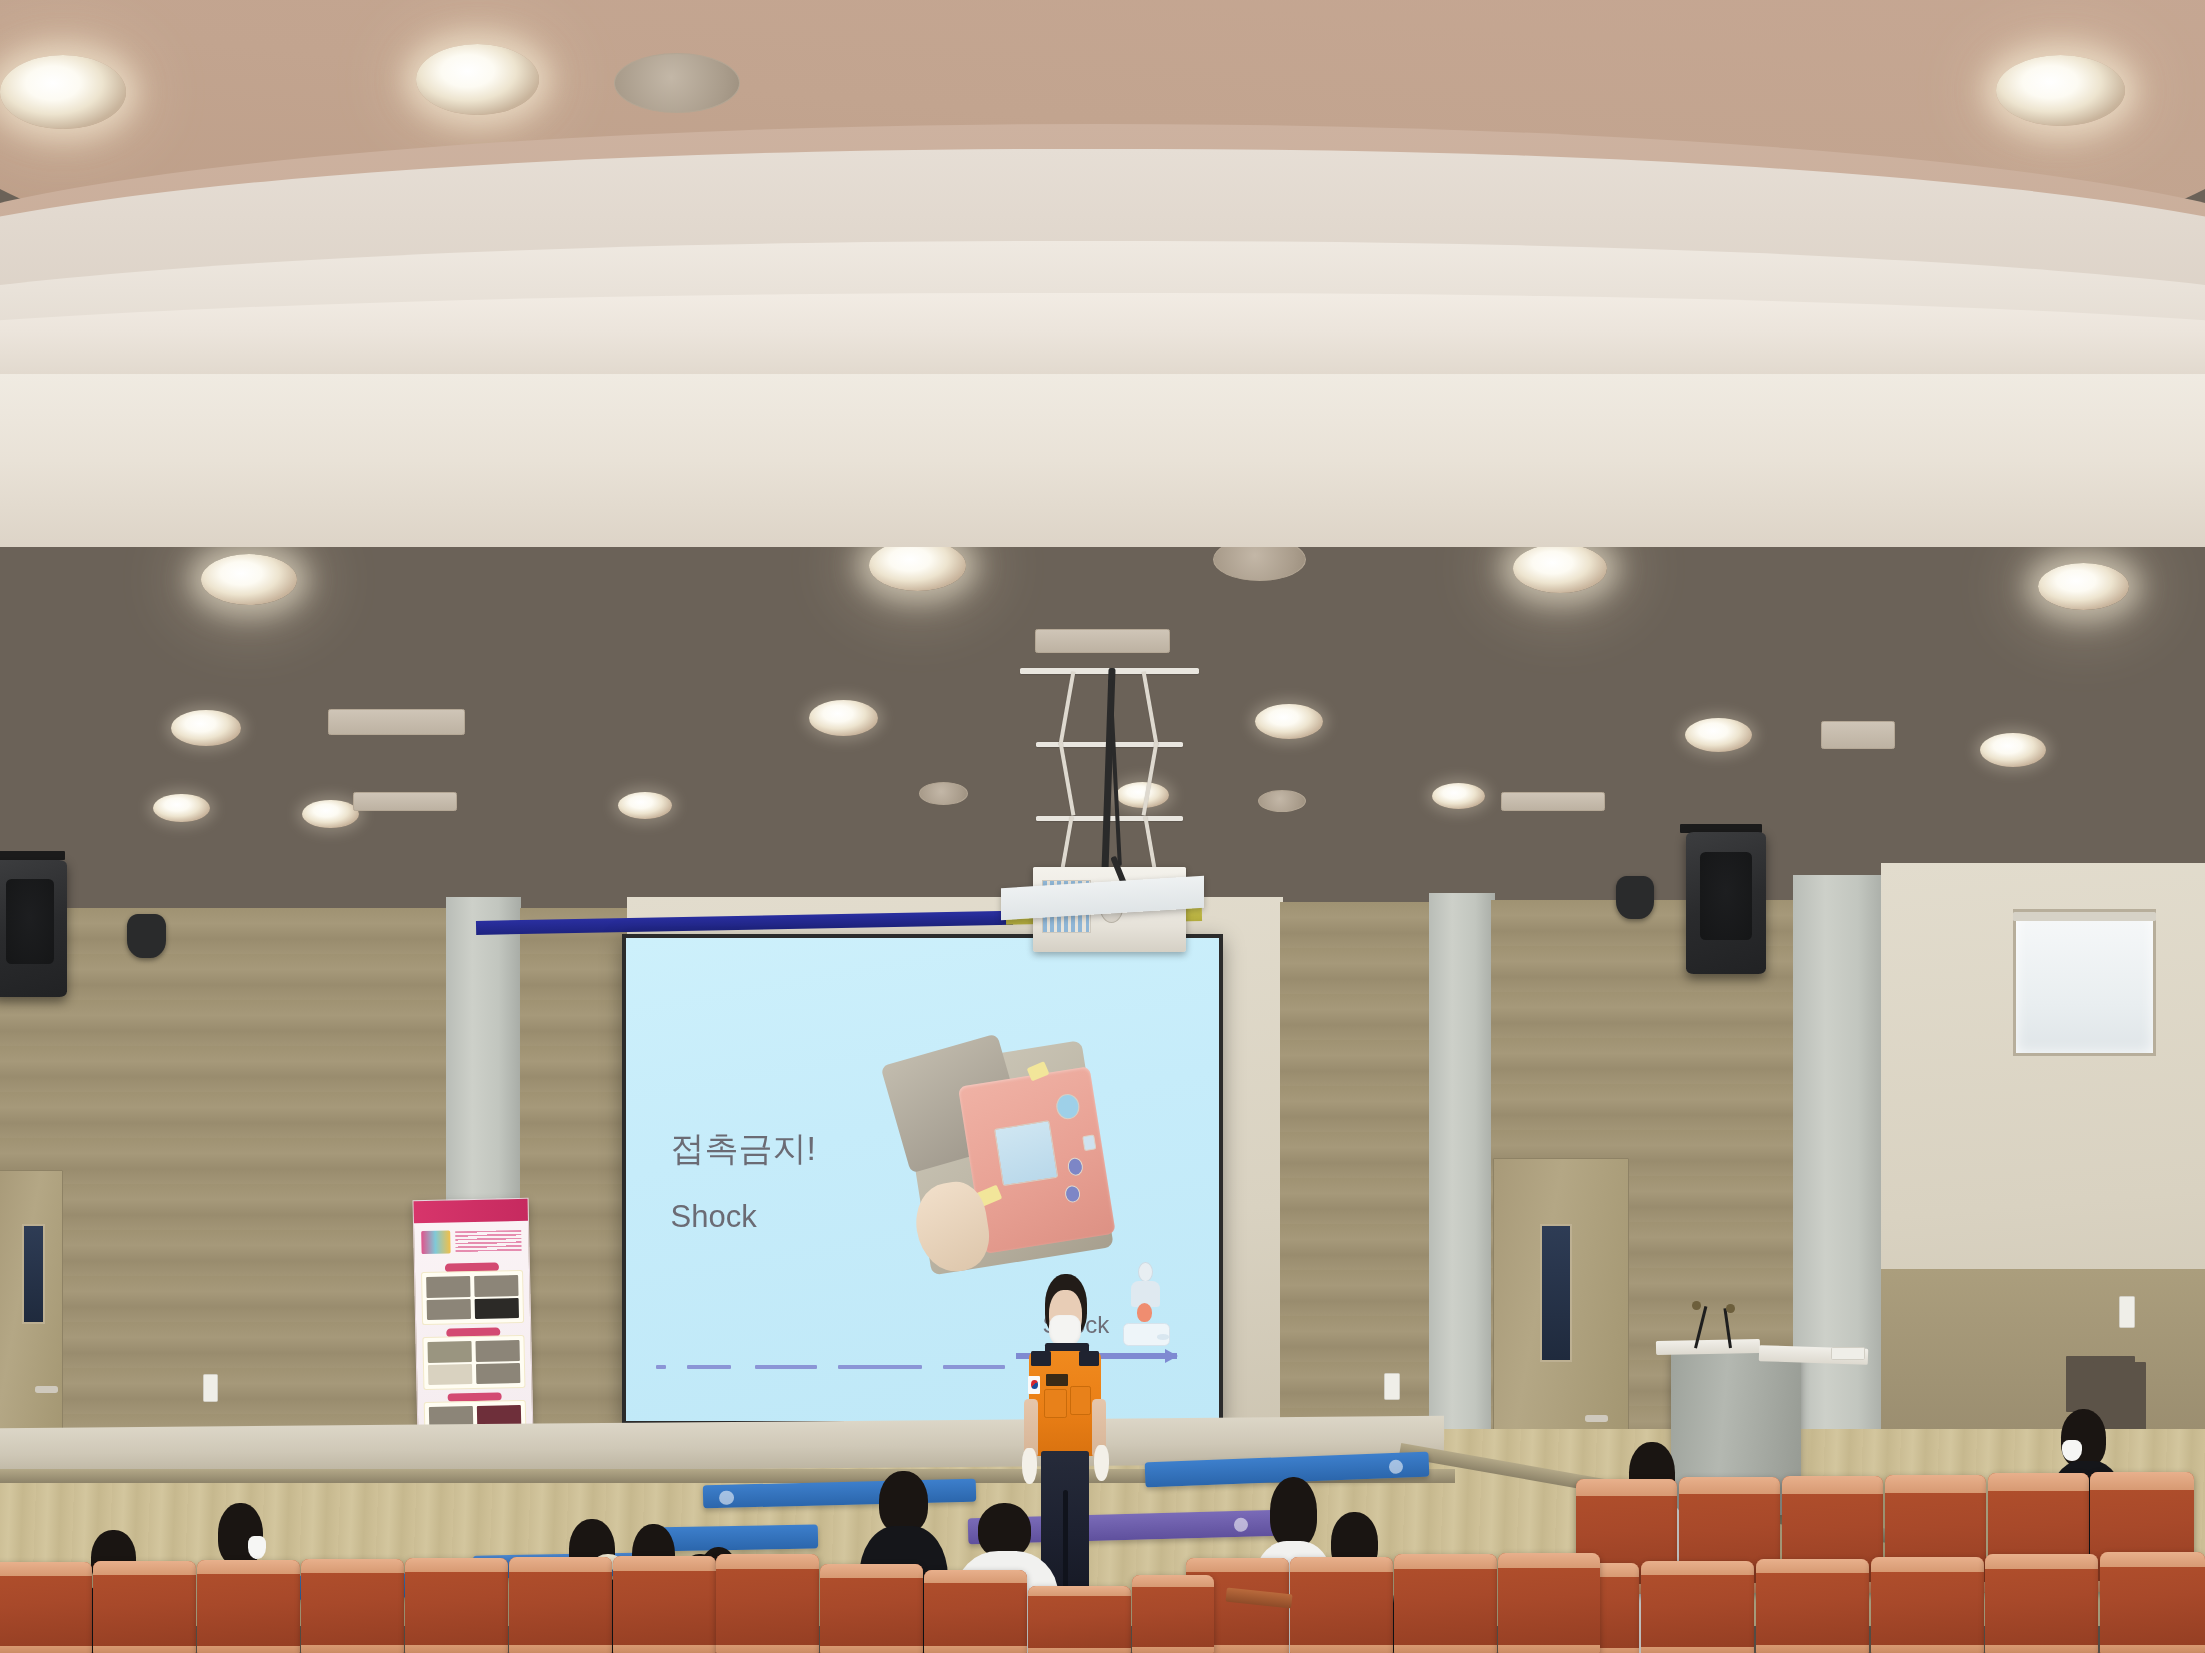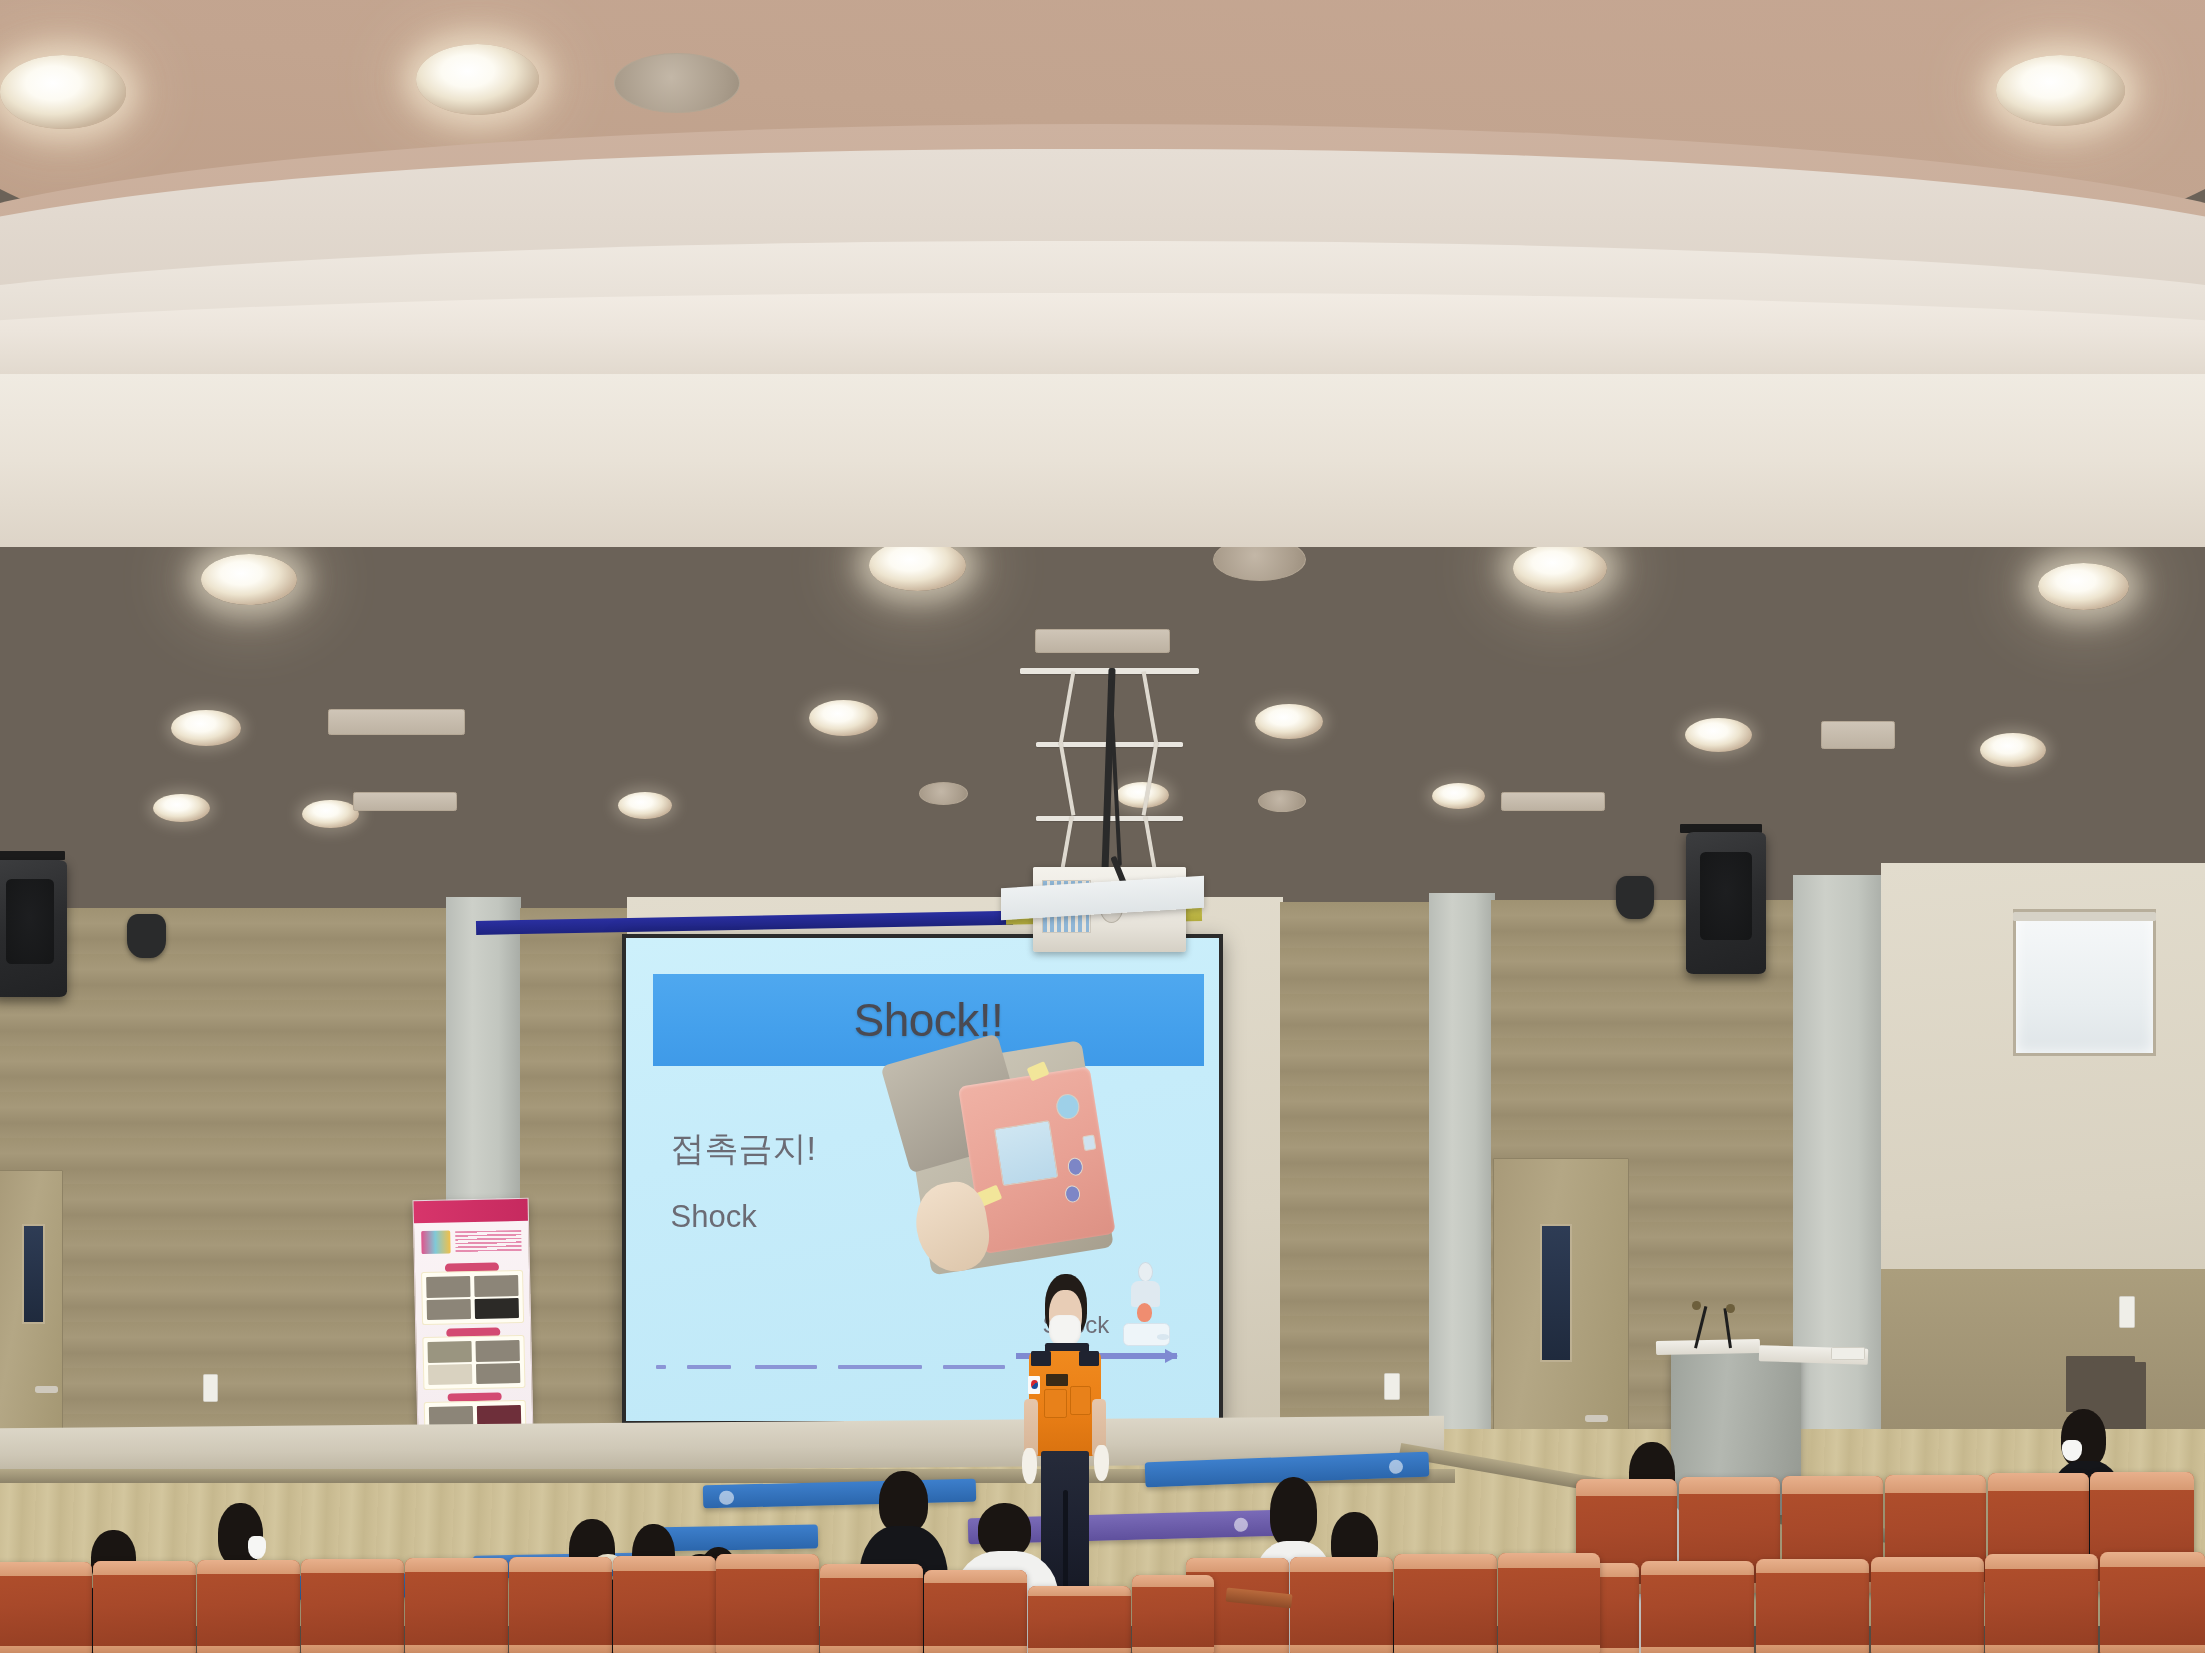--- a/index.html
+++ b/index.html
@@ -317,23 +317,20 @@
   <div class="speaker" style="left:-7.7px;top:860px;width:75px;height:137px;"></div>
   <div class="spotlight" style="left:127px;top:914px;width:39px;height:44px;"></div>
 
   <div class="spk-bracket" style="left:1680px;top:824px;width:82px;height:8.8px;"></div>
   <div class="speaker" style="left:1686px;top:832px;width:80px;height:142px;"></div>
   <div class="spotlight" style="left:1616px;top:876px;width:38px;height:43px;"></div>
 
   <div id="screen-frame" style="left:622px;top:934px;width:601px;height:491px;">
     <div id="slide">
 
-      <div id="slide-banner">
-        <div id="slide-title">Shock!!</div>
-      </div>
 
       <div id="slide-k1">접촉금지!</div>
       <div id="slide-k2">Shock</div>
 
       <div id="aed">
         <div class="aed-case"></div>
         <div class="aed-lid"></div>
         <div class="aed-panel">
           <div class="aed-lcd"></div>
           <div class="aed-btn" style="right:12%;top:14%;width:17%;height:15%;background:#9ed0e8;border:1.1px solid #d8cfc3;"></div>

